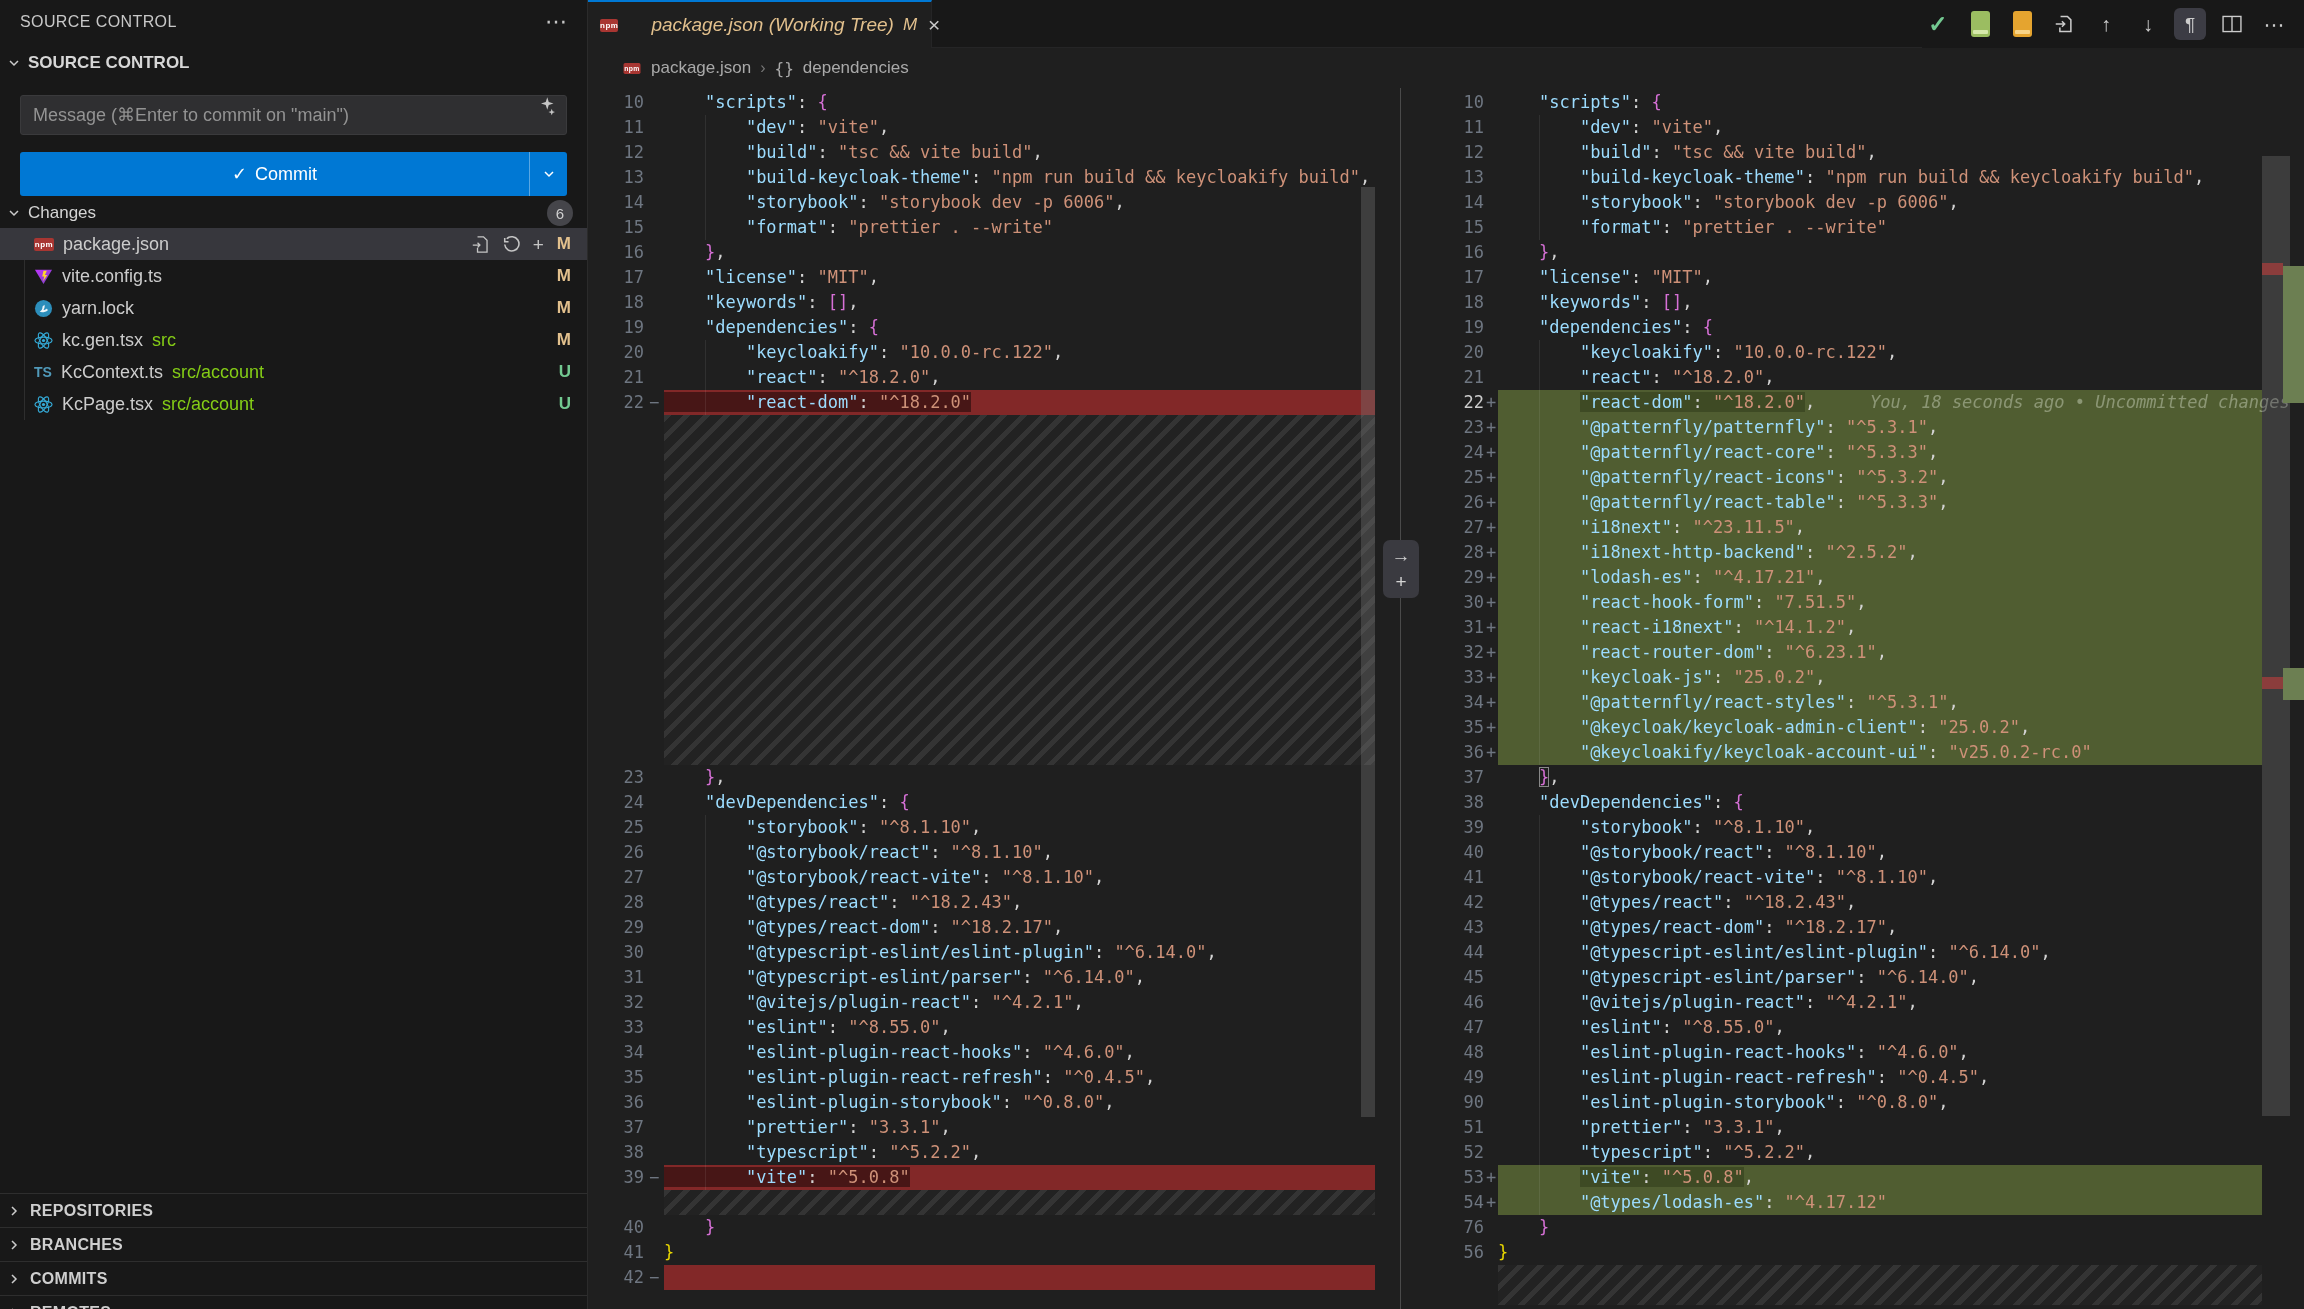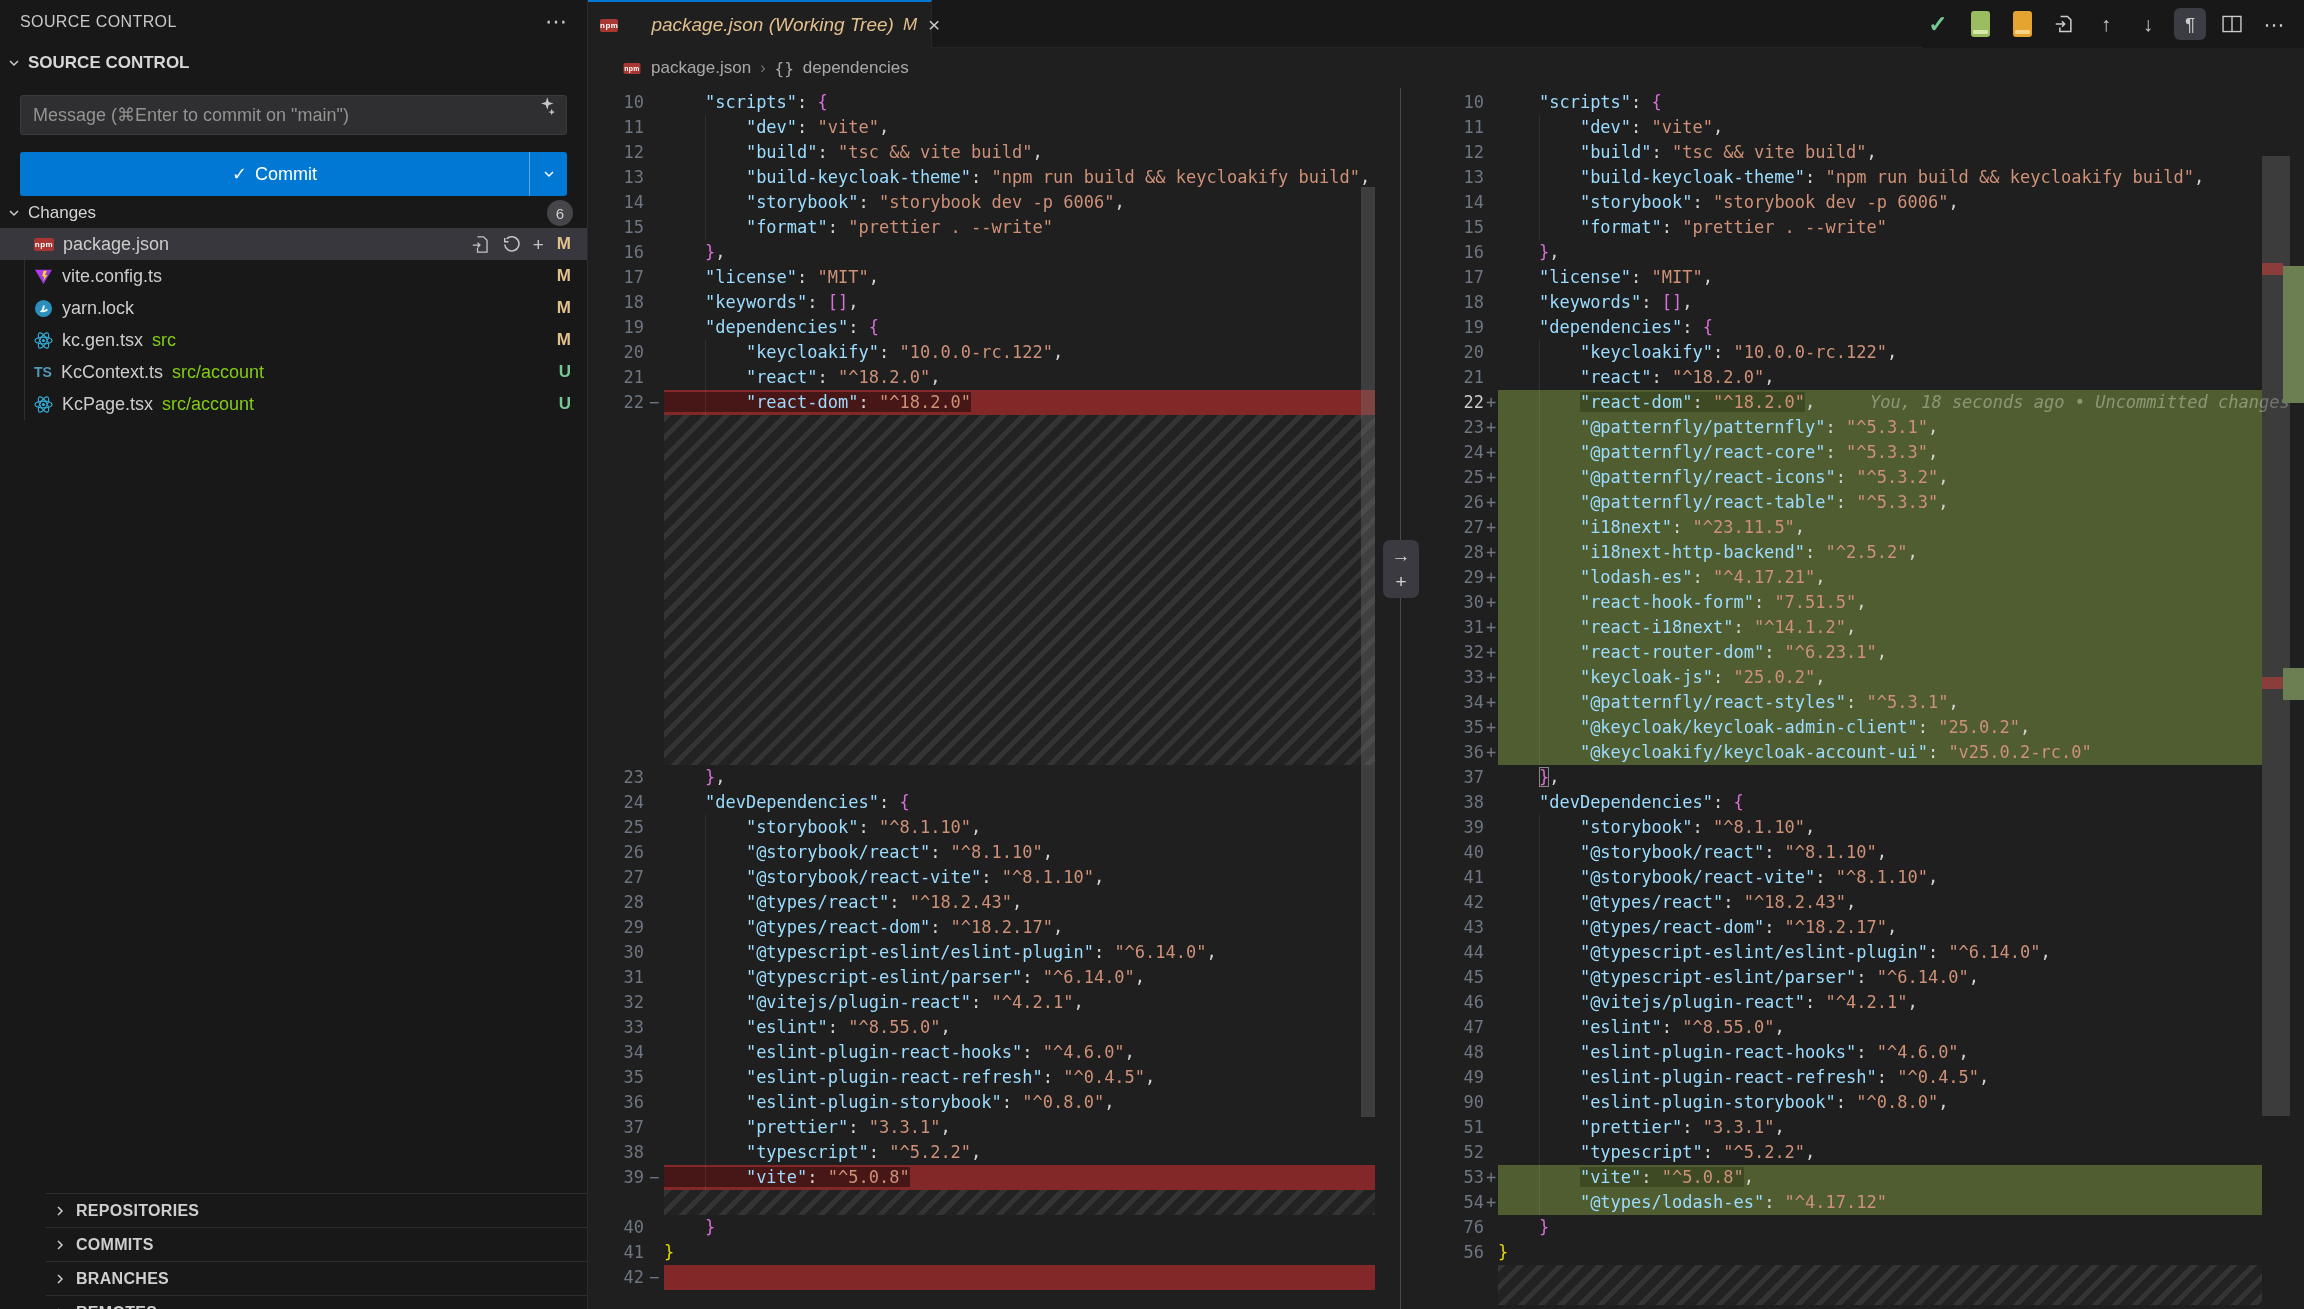--- a/index.html
+++ b/index.html
@@ -44,21 +44,21 @@
   .fspace { flex:1; }
   .fstatus { font-size:17px; font-weight:bold; font-family:"Liberation Sans",sans-serif; }
   .facts { display:flex; align-items:center; gap:12px; margin-right:4px; }
   .acticon { font-size:19px; color:#c5c5c5; line-height:1; }
   .fic { display:inline-flex; align-items:center; justify-content:center; }
   .fic.npm { width:20px; height:13px; background:#a83632; color:#fff; font-size:8px;
              font-weight:bold; border-radius:2px; letter-spacing:.5px; }
   .fic.ts { color:#519aba; font-weight:bold; font-size:14px; }
   #botsecs { position:absolute; left:0; bottom:-20px; width:100%; }
   .bsec { height:34px; border-top:1px solid #2e2e2e; display:flex; align-items:center;
-          gap:8px; padding:0 6px;margin-left:46px; }
+          gap:8px; padding:0 6px; }
   .bsec .lbl { font-size:16px; font-weight:bold; color:#cfcfcf; letter-spacing:.3px; }
 
   
   #editor { position:absolute; left:588px; top:0; right:0; bottom:0; }
   .tabstrip { position:absolute; left:0; top:0; right:0; height:48px; background:#181818;
               border-bottom:1px solid #252526; display:flex; }
   .tab { width:344px; height:48px; background:#1f1f1f; border-top:2px solid #0078d4;
          border-right:1px solid #252526; display:flex; align-items:center; gap:9px;
          padding:0 12px; cursor:pointer; box-shadow:0 1px 0 #1f1f1f; }
   .tab .t-title { font-size:19px; font-style:italic; color:#e2c08d; white-space:nowrap;margin-left:24px; }
@@ -246,27 +246,27 @@
       <div class="bsec">
         <svg class="chev" width="16" height="16" viewBox="0 0 16 16" fill="none" stroke="#cccccc" stroke-width="1.5">
           <polyline points="6,4 10,8 6,12"></polyline>
         </svg>
         <span class="lbl">REPOSITORIES</span>
       </div>
       <div class="bsec">
         <svg class="chev" width="16" height="16" viewBox="0 0 16 16" fill="none" stroke="#cccccc" stroke-width="1.5">
           <polyline points="6,4 10,8 6,12"></polyline>
         </svg>
-        <span class="lbl">COMMITS</span>
+        <span class="lbl">BRANCHES</span>
       </div>
       <div class="bsec">
         <svg class="chev" width="16" height="16" viewBox="0 0 16 16" fill="none" stroke="#cccccc" stroke-width="1.5">
           <polyline points="6,4 10,8 6,12"></polyline>
         </svg>
-        <span class="lbl">BRANCHES</span>
+        <span class="lbl">COMMITS</span>
       </div>
       <div class="bsec">
         <svg class="chev" width="16" height="16" viewBox="0 0 16 16" fill="none" stroke="#cccccc" stroke-width="1.5">
           <polyline points="6,4 10,8 6,12"></polyline>
         </svg>
         <span class="lbl">REMOTES</span>
       </div>
     </div>
 </div>
 

